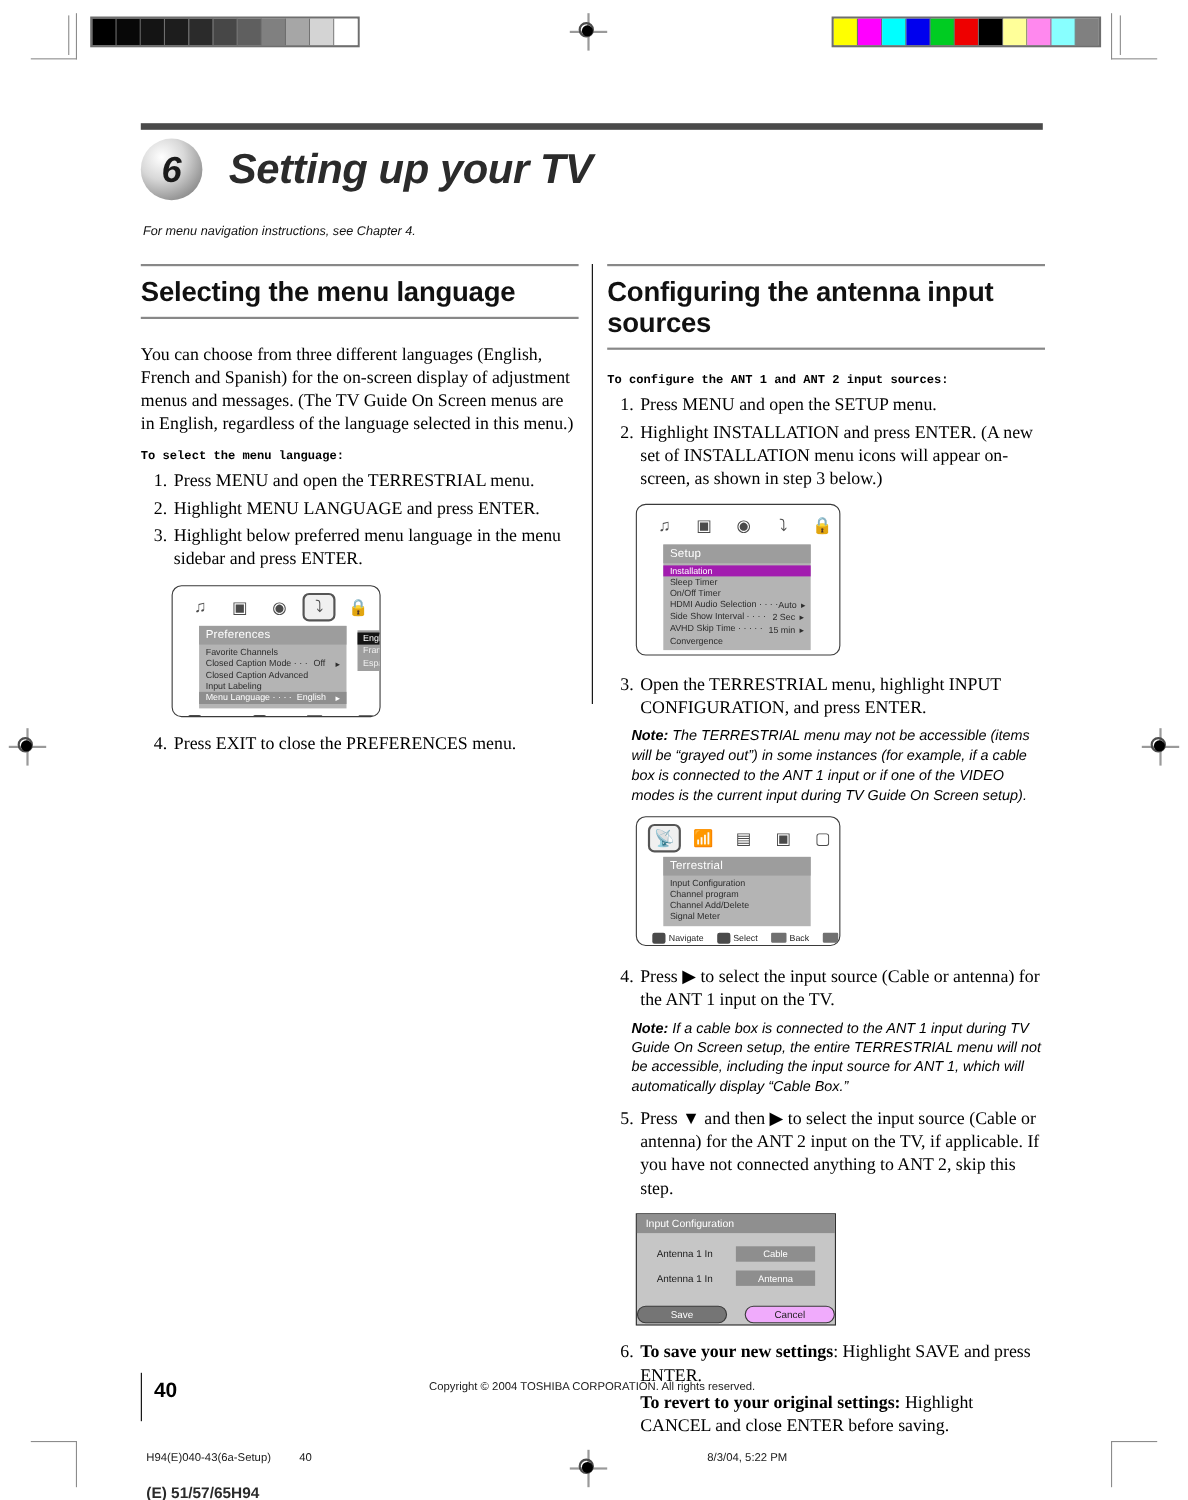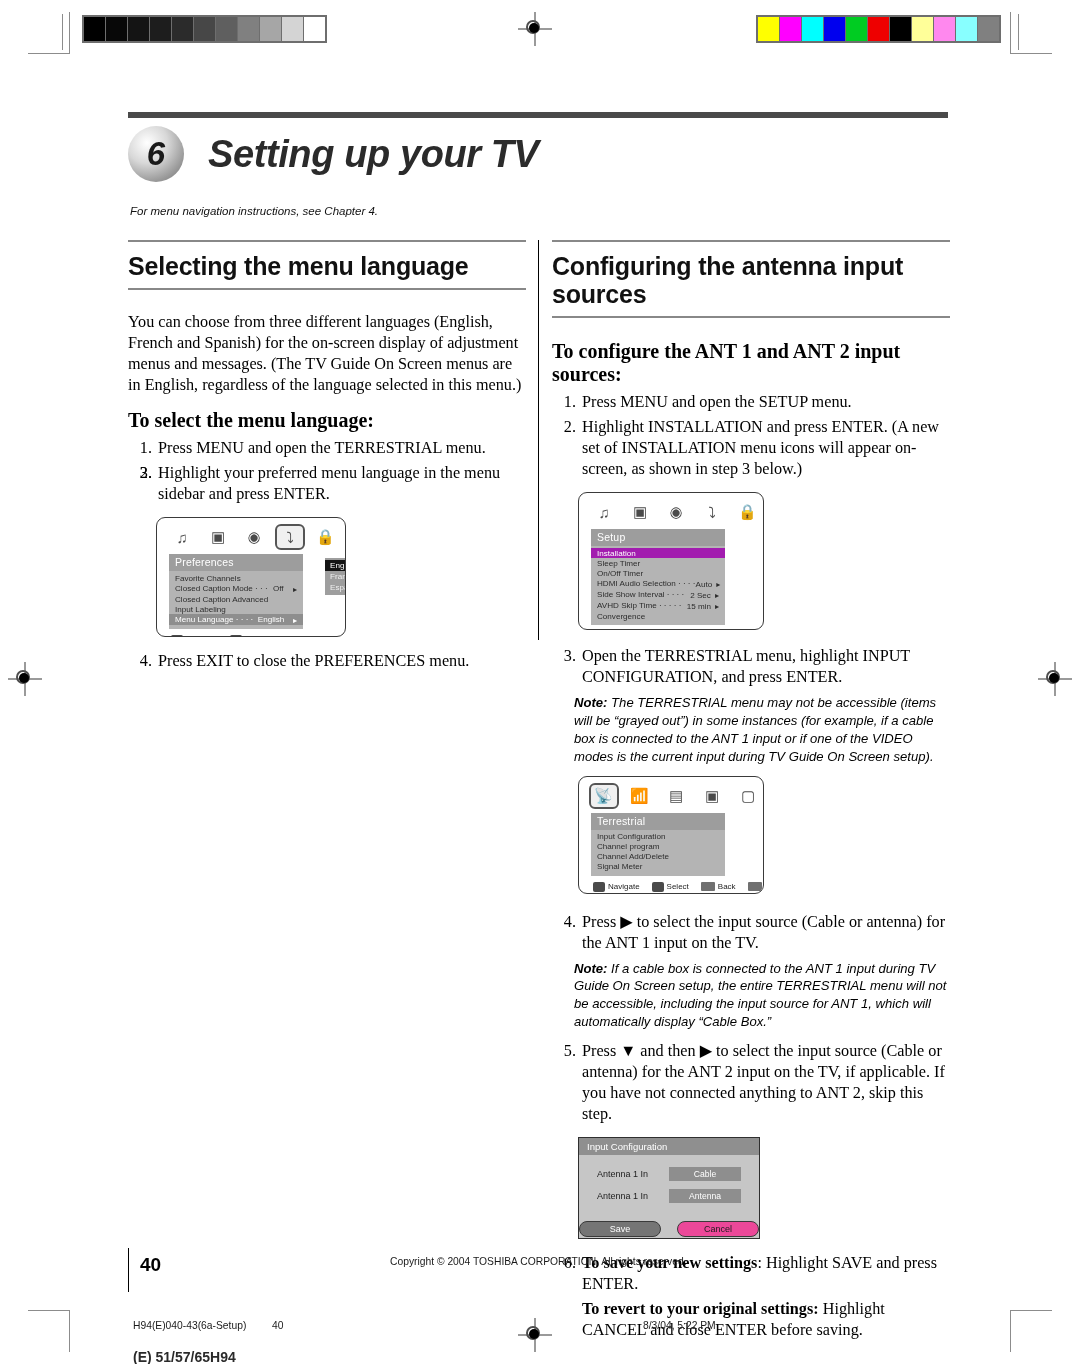--- a/index.html
+++ b/index.html
@@ -183,23 +183,23 @@
   }
 
   p.body {
     font-family: "Liberation Serif", serif;
     font-size: 16.2px;
     line-height: 1.30;
     margin: 0 0 13px 0;
     color: #000;
   }
   p.lead-bold {
-    font-family: Liberation Serif, serif;
+    font-family: Liberation Mono, monospace;
     font-weight: bold;
-    font-size: 20px;
+    font-size: 11px;
     margin: 0 0 6px 0;
   }
 
   ol.steps {
     margin: 0;
     padding: 0;
     list-style: none;
   }
   ol.steps > li {
     position: relative;
@@ -261,21 +261,21 @@
     justify-content: center;
     font-size: 15px;
     color: #4a4a4a;
   }
   .osd-icon.sel {
     outline: 2px solid #555;
     border-radius: 4px;
     background: #f0f0f0;
   }
   .osd-panel {
-    margin: 2px 0 0 12px;
+    margin: 2px 0 0 24px;
     width: 134px;
     background: #b4b4b4;
     position: relative;
   }
   .osd-panel .osd-title {
     background: #9d9d9d;
     color: #ffffff;
     font-size: 10.5px;
     padding: 2px 6px 3px 6px;
     letter-spacing: 0.2px;
@@ -379,21 +379,21 @@
   }
   .dlg-btn {
     width: 84px;
     text-align: center;
     font-size: 9px;
     padding: 2px 0;
     border-radius: 9px;
     border: 1px solid #3a3a3a;
   }
   .dlg-btn.primary { background: #757575; color: #ffffff; }
-  .dlg-btn.secondary { background: #ec4899; color: #1d1d1d; }
+  .dlg-btn.secondary { background: #f0abfc; color: #1d1d1d; }
 
   
   .footer-rule {
     position: absolute;
     left: 128px;
     top: 1248px;
     width: 1px;
     height: 44px;
     background: #000;
   }
@@ -520,24 +520,25 @@
 
     <p class="lead-bold">To select the menu language:</p>
 
     <ol class="steps">
       <li>
         <span class="num">1.</span>
         <span>Press MENU and open the TERRESTRIAL menu.</span>
       </li>
       <li>
         <span class="num">2.</span>
+        <span>Highlight MENU LANGUAGE and press ENTER.</span>
       </li>
       <li>
         <span class="num">3.</span>
-        <span>Highlight your preferred menu language in the menu sidebar and press ENTER.</span>
+        <span>Highlight below preferred menu language in the menu sidebar and press ENTER.</span>
       </li>
     </ol>
 
     <div class="osd" style="width:190px; height:120px; margin:12px 0 0 28px;">
       <div class="osd-iconrow">
         <div class="osd-icon">
             <span class="glyph">♫</span>
           </div>
         <div class="osd-icon">
             <span class="glyph">▣</span>

